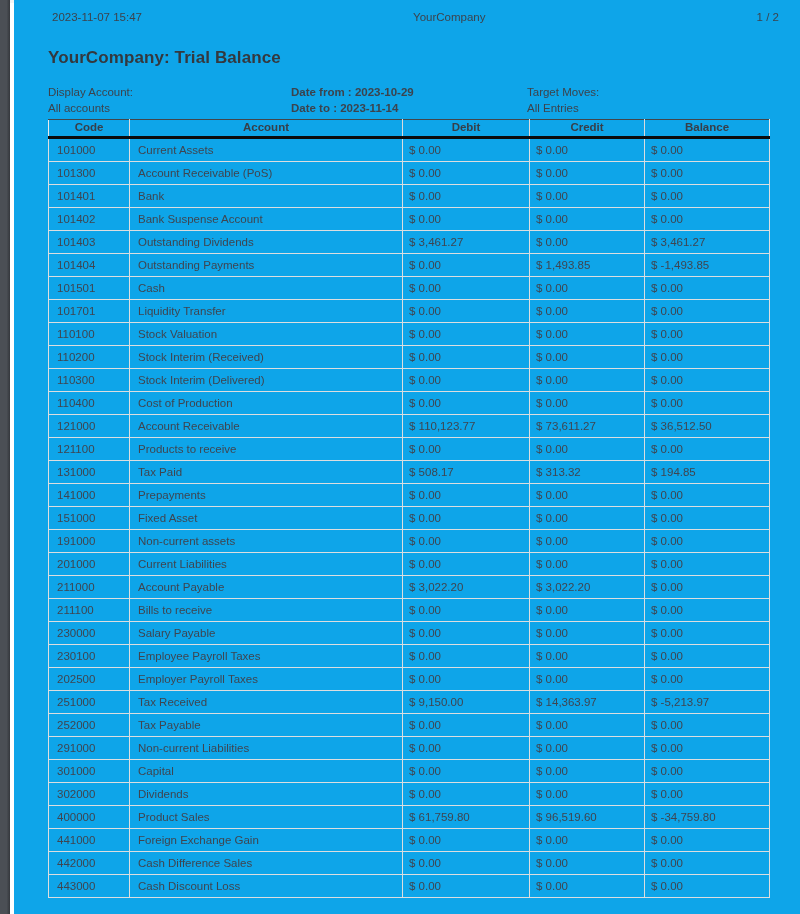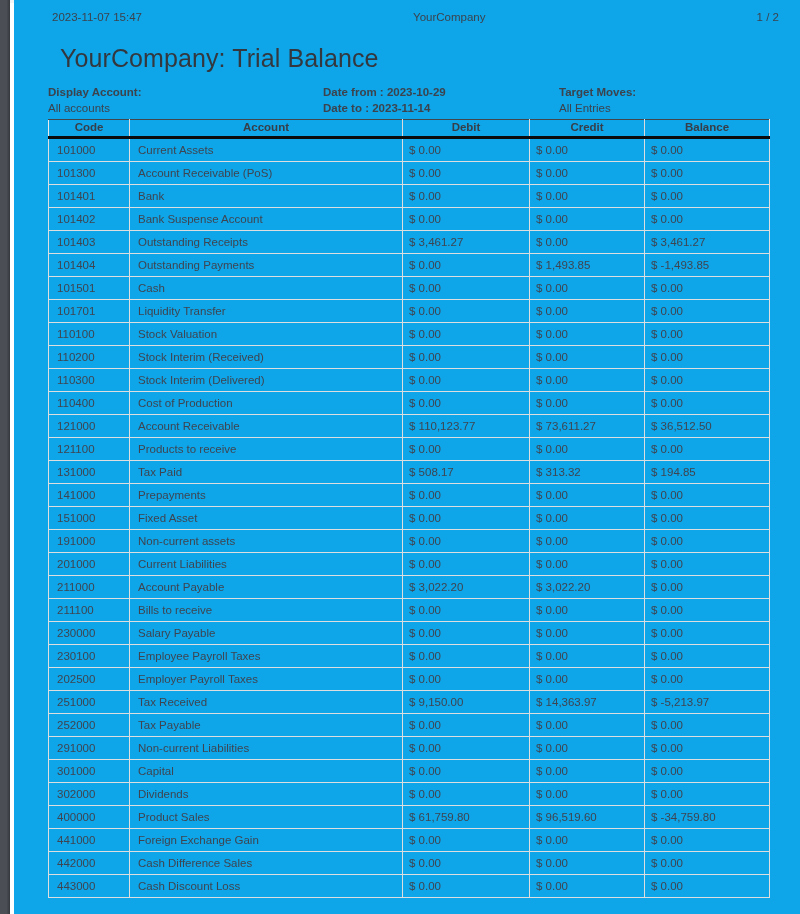--- a/index.html
+++ b/index.html
@@ -30,37 +30,37 @@
 
   .page-meta {
     display: flex; justify-content: space-between; align-items: baseline;
     font-size: 11.5px; line-height: 13px;
     color: #3c434d;
     padding: 1px 0 0 4px;
   }
   .page-meta .meta-right { padding-right: 0; }
 
   .report-title {
-    margin: 21px 0 13px 12px;
-    font-size: 25px; line-height: 26px;
-    font-weight: 400;
+    margin: 21px 0 13px 0;
+    font-size: 17px; line-height: 26px;
+    font-weight: 700;
     color: #34383e;
     letter-spacing: 0.1px;
   }
 
   .filters {
     display: flex;
     font-size: 11.5px; line-height: 16px;
     color: #3c434d;
     margin-bottom: 3px;
   }
   .filter-col-1 { width: 243px; }
-  .filter-col-2 { width: 236px; margin-left: 32px; }
+  .filter-col-2 { width: 236px; }
   .filter-col-3 { flex: 1; }
-  .flabel { font-weight: 700; }
+  .flabel { font-weight: 400; }
   .fvalue { font-weight: 400; }
   .fbold  { font-weight: 700; }
 
   table.report-table {
     width: 721px;
     border-collapse: collapse;
     table-layout: fixed;
     font-size: 11.5px;
     color: #3f4550;
   }
@@ -171,21 +171,21 @@
         </tr>
         <tr>
           <td>101402</td>
           <td>Bank Suspense Account</td>
           <td class="num">$ 0.00</td>
           <td class="num">$ 0.00</td>
           <td class="num">$ 0.00</td>
         </tr>
         <tr>
           <td>101403</td>
-          <td>Outstanding Receipts</td>
+          <td>Outstanding Dividends</td>
           <td class="num">$ 3,461.27</td>
           <td class="num">$ 0.00</td>
           <td class="num">$ 3,461.27</td>
         </tr>
         <tr>
           <td>101404</td>
           <td>Outstanding Payments</td>
           <td class="num">$ 0.00</td>
           <td class="num">$ 1,493.85</td>
           <td class="num">$ -1,493.85</td>

